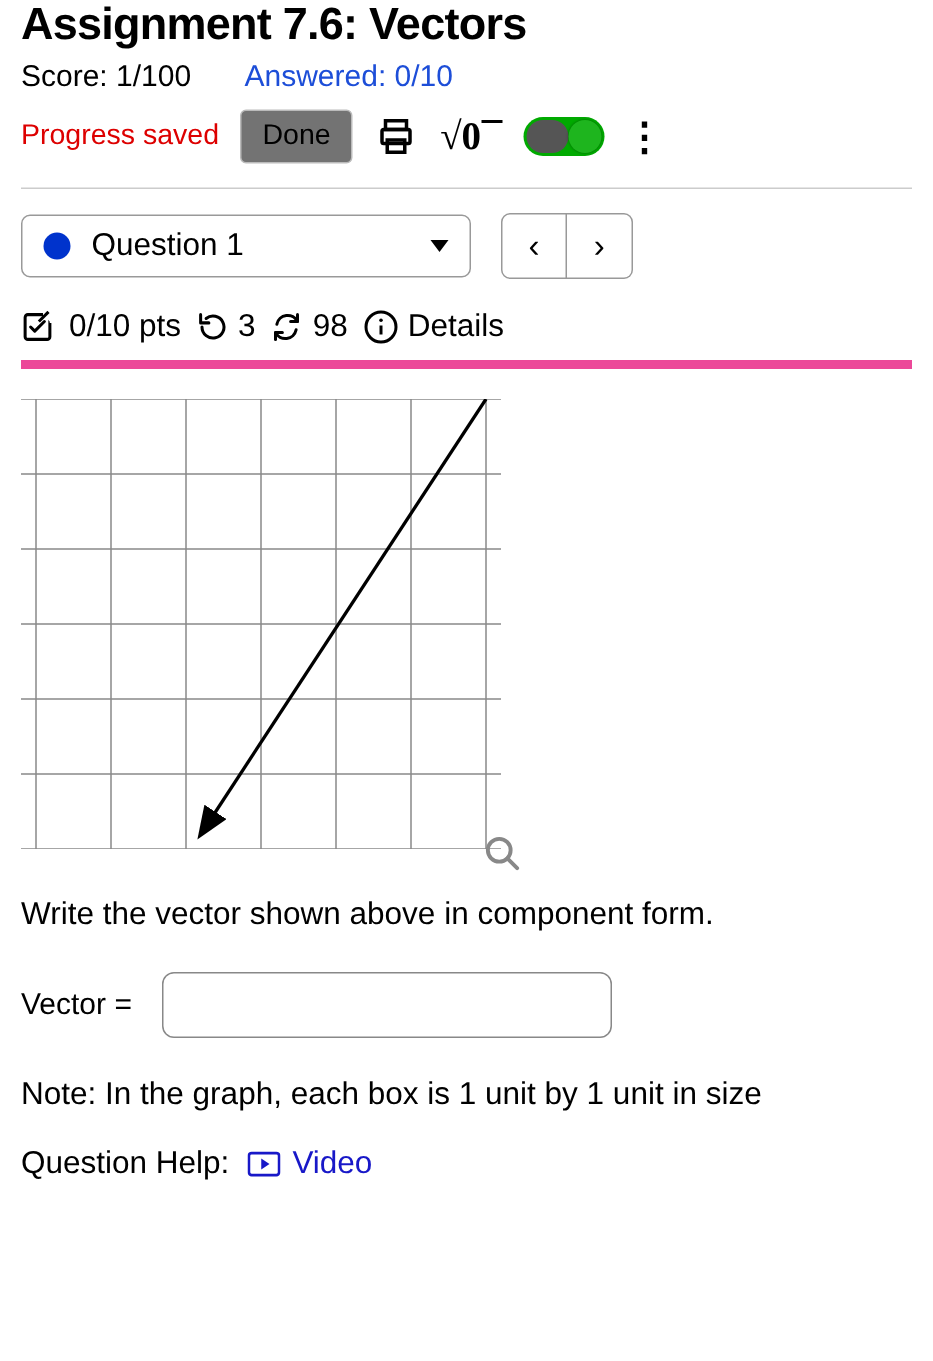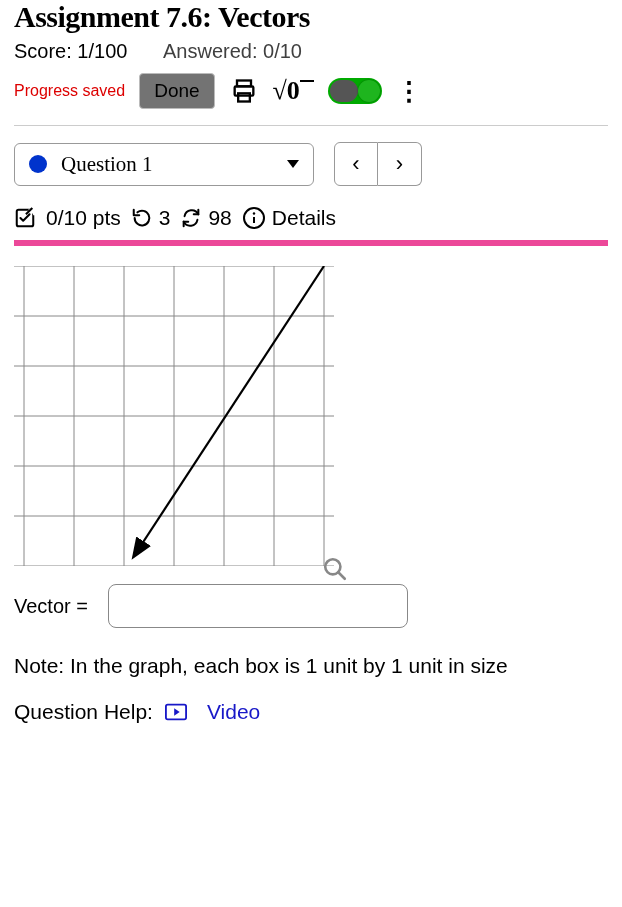--- a/index.html
+++ b/index.html
@@ -10,31 +10,30 @@
     color: #000;
     width: 622px;
     background: #fff;
   }
   .wrap { padding: 0 14px; }
   .title {
     font-size: 30px;
     font-weight: 700;
     margin: 0 0 6px 0;
     letter-spacing: -0.5px;
-    font-family: Liberation Serif, serif;
   }
   .scoreline { font-size: 20px; margin-bottom: 10px; }
-  .scoreline .answered { color: #404040; margin-left: 30px; }
+  .scoreline .answered { color: #1d4ed8; margin-left: 30px; }
   .toolbar-row {
     display: flex;
     align-items: center;
     gap: 14px;
     margin-bottom: 16px;
   }
-  .progress-saved { color: #d00; font-size: 16px; }
+  .progress-saved { color: #d00; font-size: 19px; }
   .done-btn {
     background: #737373;
     border: 1px solid #bbb;
     border-radius: 4px;
     padding: 6px 14px;
     font-size: 19px;
     font-family: inherit;
     cursor: pointer;
   }
   .icon-btn {
@@ -66,21 +65,20 @@
     margin-bottom: 14px;
   }
   .qselect {
     border: 1px solid #999; border-radius: 6px;
     padding: 8px 14px;
     display: flex; align-items: center; gap: 14px;
     font-size: 21px;
     width: 300px;
     justify-content: space-between;
     cursor: pointer;
-    font-family: Liberation Serif, serif;
   }
   .qselect .left { display:flex; align-items:center; gap:14px; }
   .bluedot { width:18px; height:18px; border-radius:9px; background:#03c; display:inline-block; }
   .caret-down {
     width:0; height:0; border-left:6px solid transparent; border-right:6px solid transparent;
     border-top:8px solid #000;
   }
   .navbtns { display:flex; }
   .navbtn {
     width:44px; height:44px; border:1px solid #999;
@@ -100,21 +98,21 @@
   .graph-box { position:relative; width:320px; height:310px; margin: 10px 0 8px 0; }
   .magnify { position:absolute; right:-14px; bottom:-6px; cursor:pointer; }
   .prompt { font-size:21px; margin: 22px 0 26px; }
   .ansrow { display:flex; align-items:center; gap:20px; margin-bottom: 26px; }
   .ansinput {
     width: 300px; height: 44px; border:1px solid #888; border-radius:8px;
     font-size:19px; padding: 4px 10px; font-family: inherit;
   }
   .note { font-size:21px; margin-bottom: 22px; }
   .helprow { font-size:21px; display:flex; align-items:flex-start; gap:12px; }
-  .videolink { color:#1818c8; cursor:pointer; display:flex; align-items:center; gap:20px; }
+  .videolink { color:#1818c8; cursor:pointer; display:flex; align-items:center; gap:8px; }
   svg { display:block; }
 </style>
 </head>
 <body>
 
 <div class="wrap">
 
   <h1 class="title">Assignment 7.6: Vectors</h1>
 
   <div class="scoreline">
@@ -223,20 +221,21 @@
       <line x1="310" y1="0" x2="120" y2="290" stroke="#000" stroke-width="2.2" marker-end="url(#arrowhead)"></line>
     </svg>
     <span class="magnify">
       <svg width="26" height="26" viewBox="0 0 24 24" fill="none" stroke="#888" stroke-width="2.4">
         <circle cx="10" cy="10" r="7"></circle>
         <line x1="15" y1="15" x2="21" y2="21" stroke-linecap="round"></line>
       </svg>
     </span>
   </div>
 
+  <div class="prompt">Write the vector shown above in component form.</div>
 
   <div class="ansrow">
     <span>Vector =</span>
     <input class="ansinput" type="text" value="" style="">
   </div>
 
   <div class="note">Note: In the graph, each box is 1 unit by 1 unit in size</div>
 
   <div class="helprow">
     <span>Question Help:</span>

